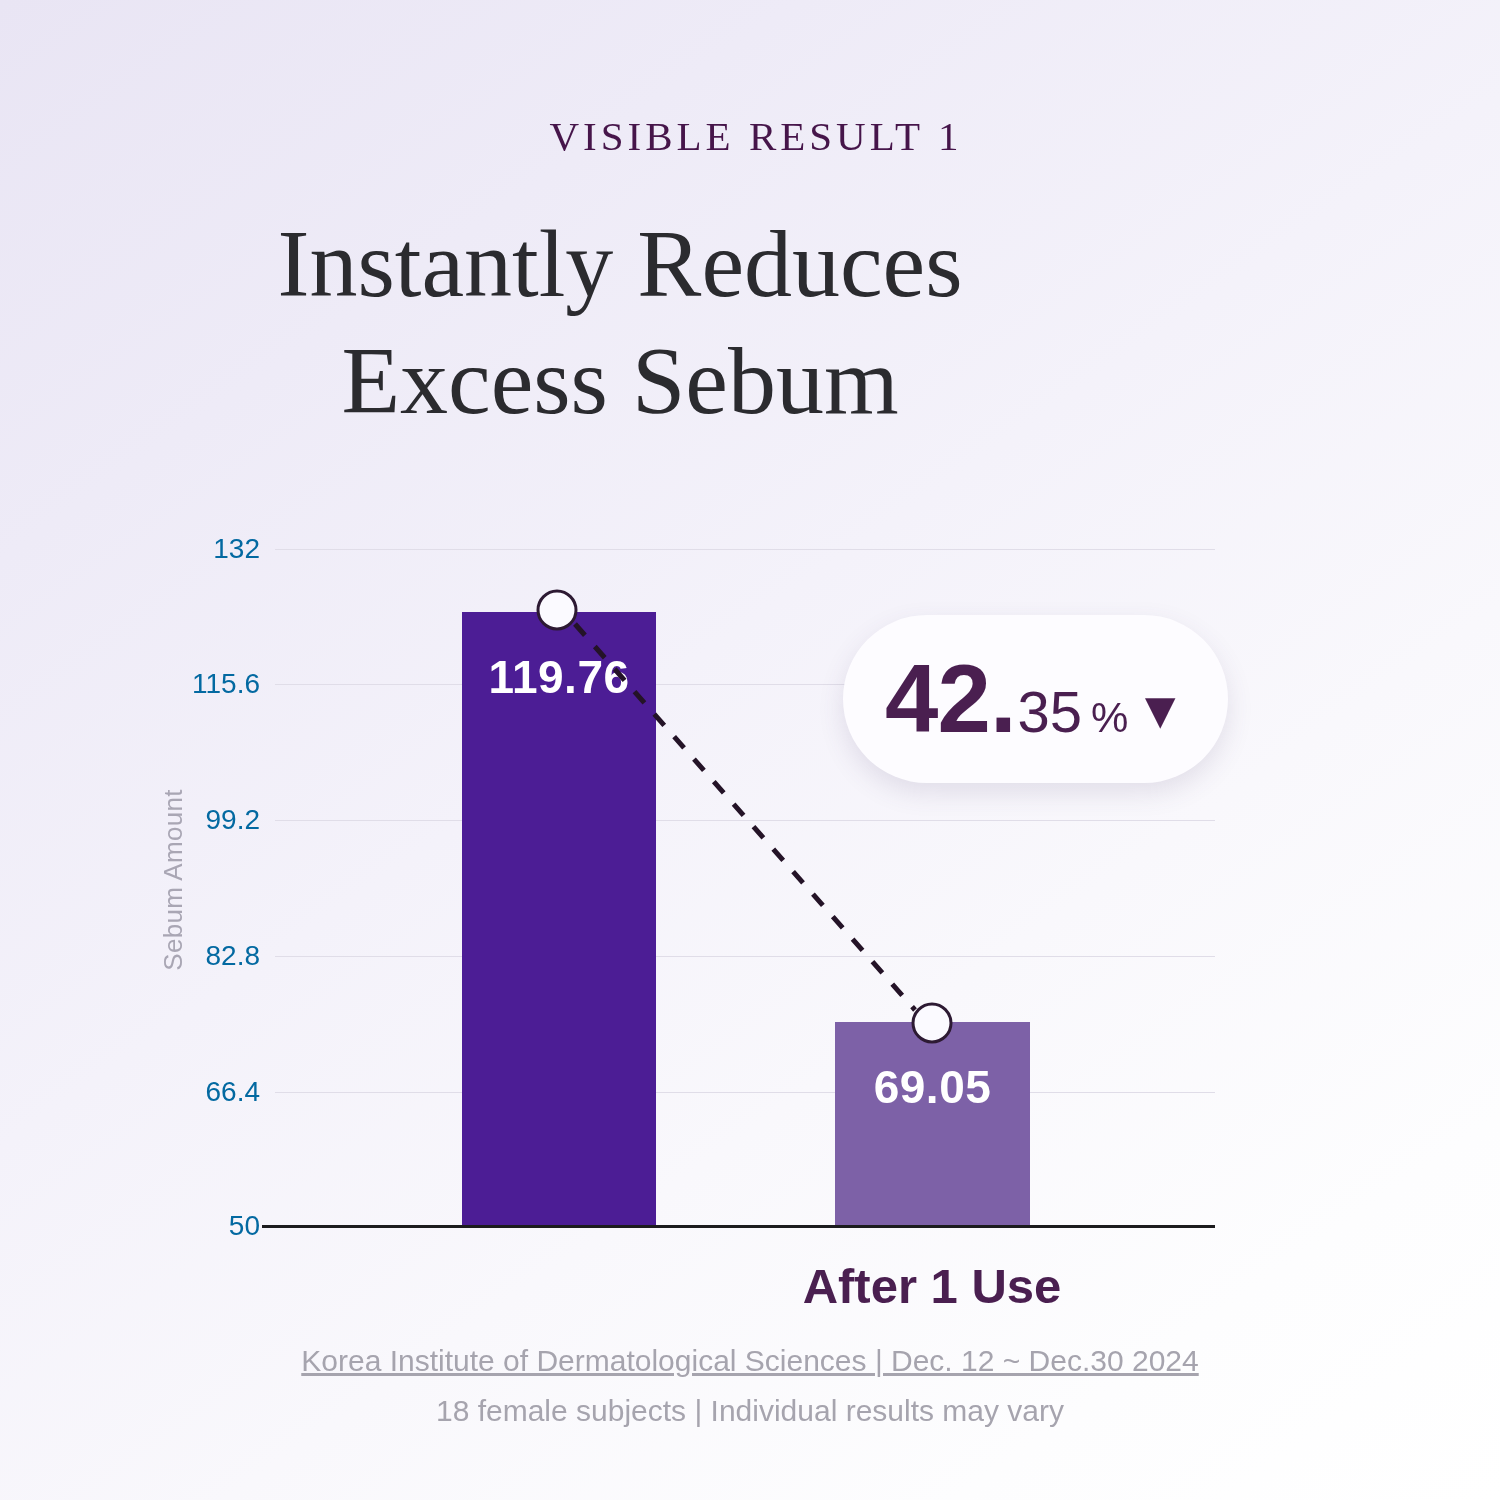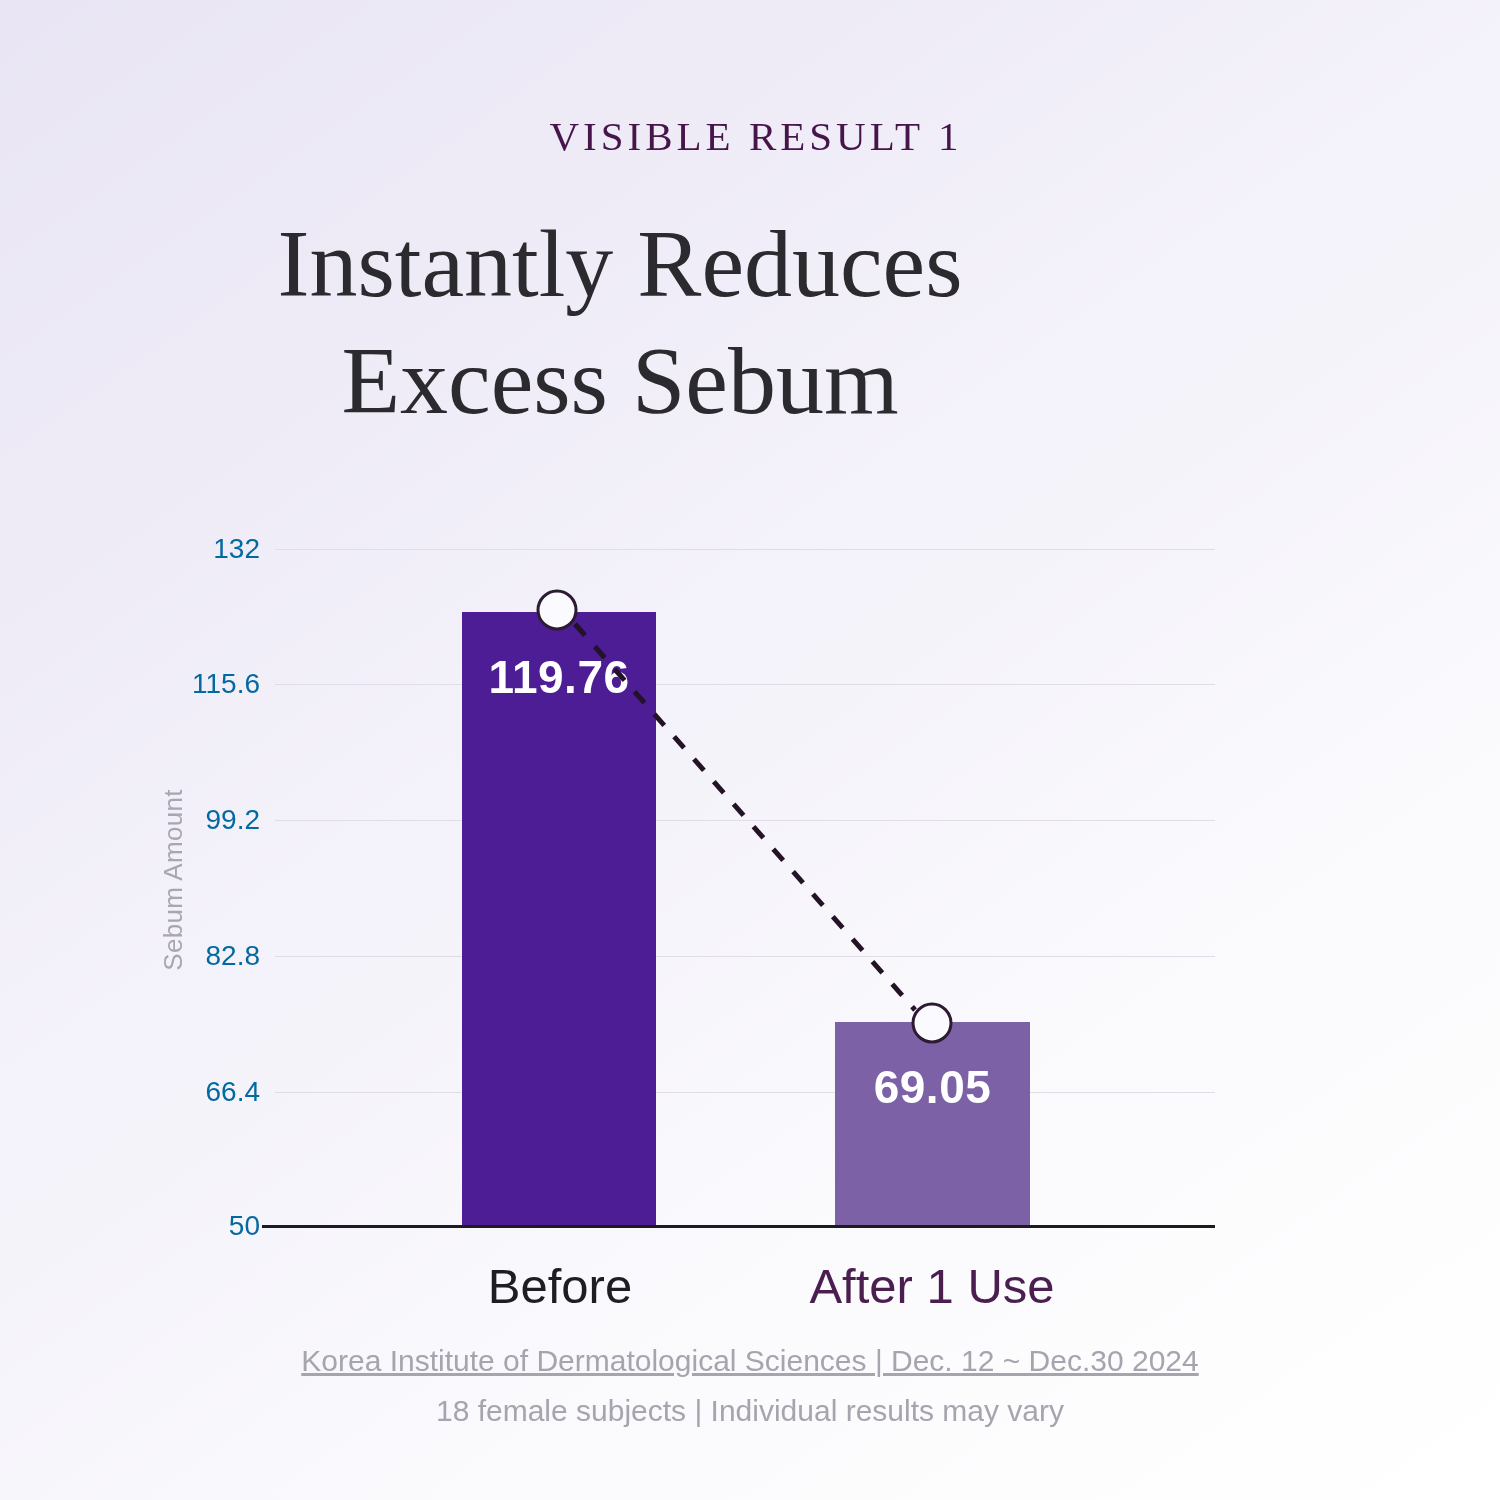--- a/index.html
+++ b/index.html
@@ -120,21 +120,21 @@
   .badge .tri { font-size:52px; line-height:1; margin-left:6px; position:relative; top:-4px; }
 
   
   .xlabel {
     position:absolute;
     top:1258px;
     text-align:center;
     font-size:49px;
   }
   #xlabel-before { left:400px; width:320px; color:#1e1e22; font-weight:400; }
-  #xlabel-after  { left:772px; width:320px; color:#4a1f50; font-weight:400; }
+  #xlabel-after  { left:772px; width:320px; color:#4a1f50; font-weight:700; }
 
   
   .footnote {
     position:absolute;
     left:0; width:1500px;
     text-align:center;
     color:#a6a4ae;
     font-size:30px;
   }
   #footnote-1 { top:1344px;text-decoration:underline; }
@@ -178,19 +178,27 @@
 
   <svg class="connector" viewBox="0 0 1500 1500">
     <line x1="575" y1="624" x2="915" y2="1010" stroke="#241327" stroke-width="5" stroke-dasharray="15 15" stroke-linecap="butt"></line>
   </svg>
 
   <div class="marker" style="left:557px; top:610px;"></div>
   <div class="marker" style="left:932px; top:1023px;"></div>
 
   <div class="axisline"></div>
 
-  <div class="xlabel" id="xlabel-before">Before</div>
   <div class="xlabel" id="xlabel-after">After 1 Use</div>
 
+  <div class="badge">
+    <div class="badge-inner">
+      <span class="big">42</span>
+      <span class="dot">.</span>
+      <span class="small">35</span>
+      <span class="pct">%</span>
+      <span class="tri">▼</span>
+    </div>
+  </div>
 </div>
 
 <div class="footnote" id="footnote-1">Korea Institute of Dermatological Sciences | Dec. 12 ~ Dec.30 2024</div>
 <div class="footnote" id="footnote-2">18 female subjects | Individual results may vary</div>
 
 </body></html>

